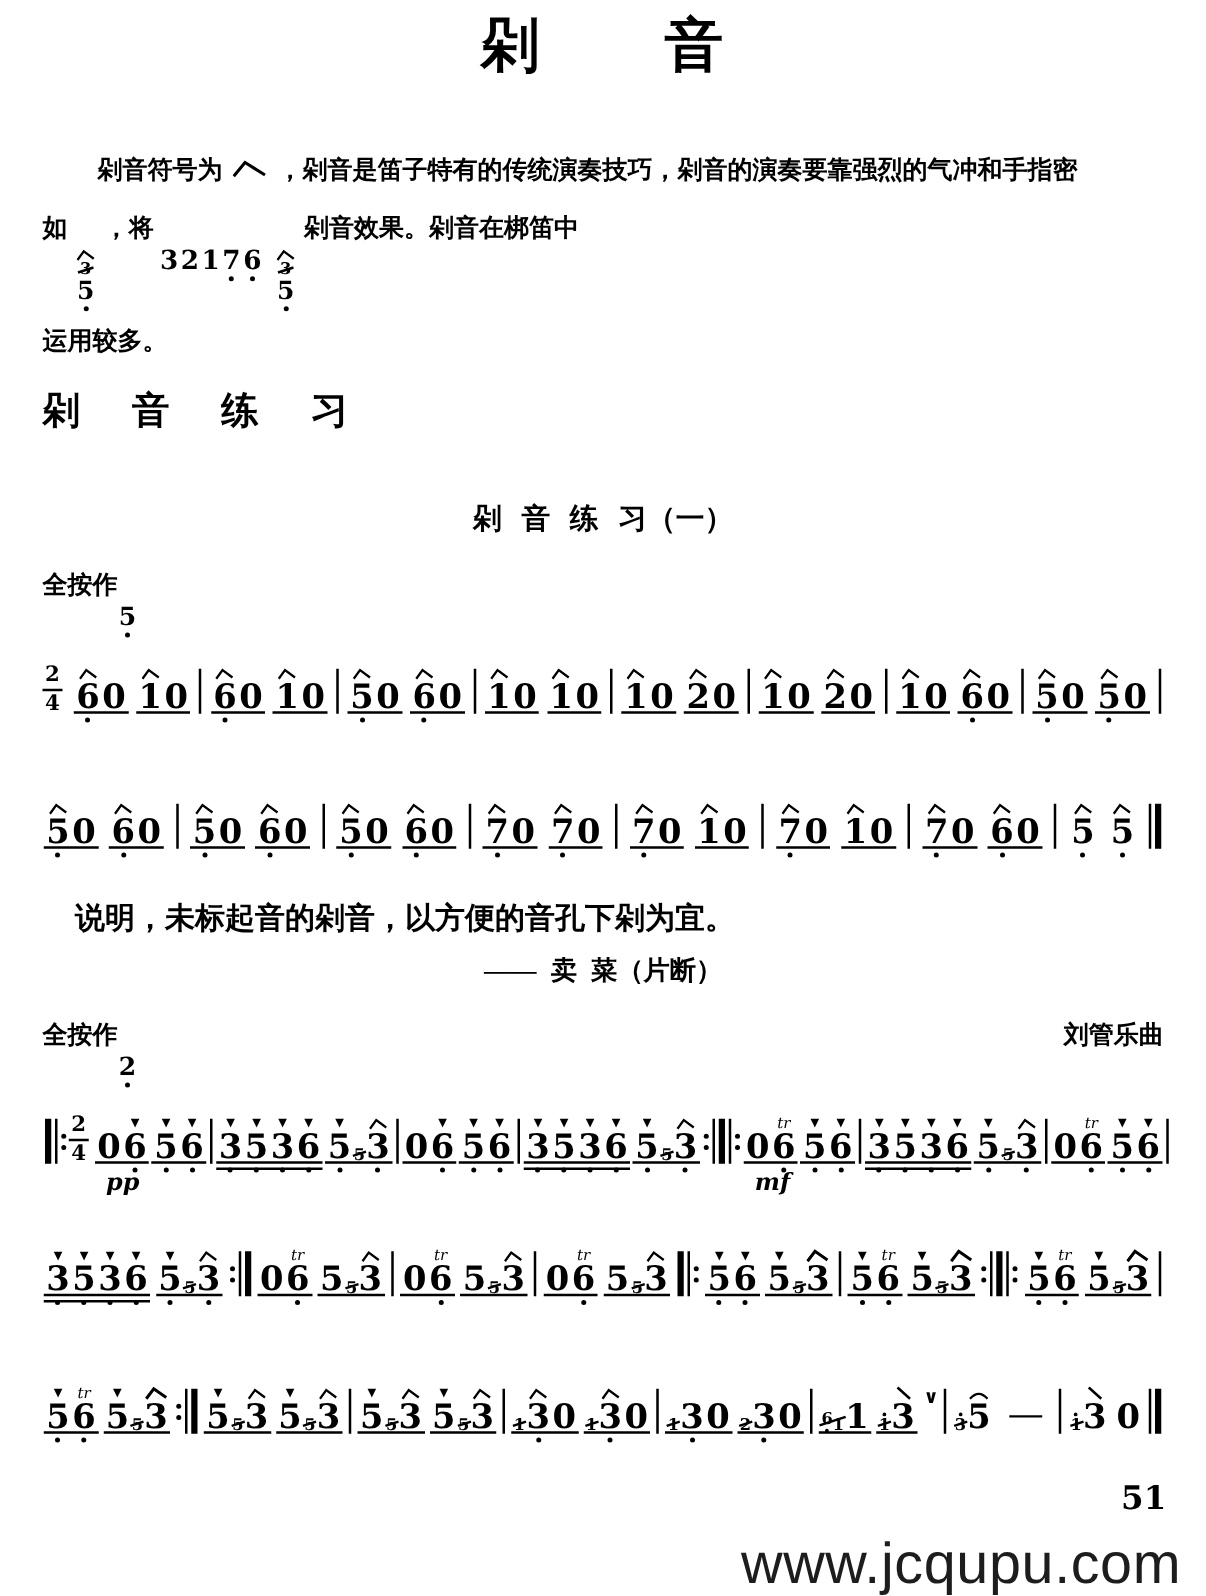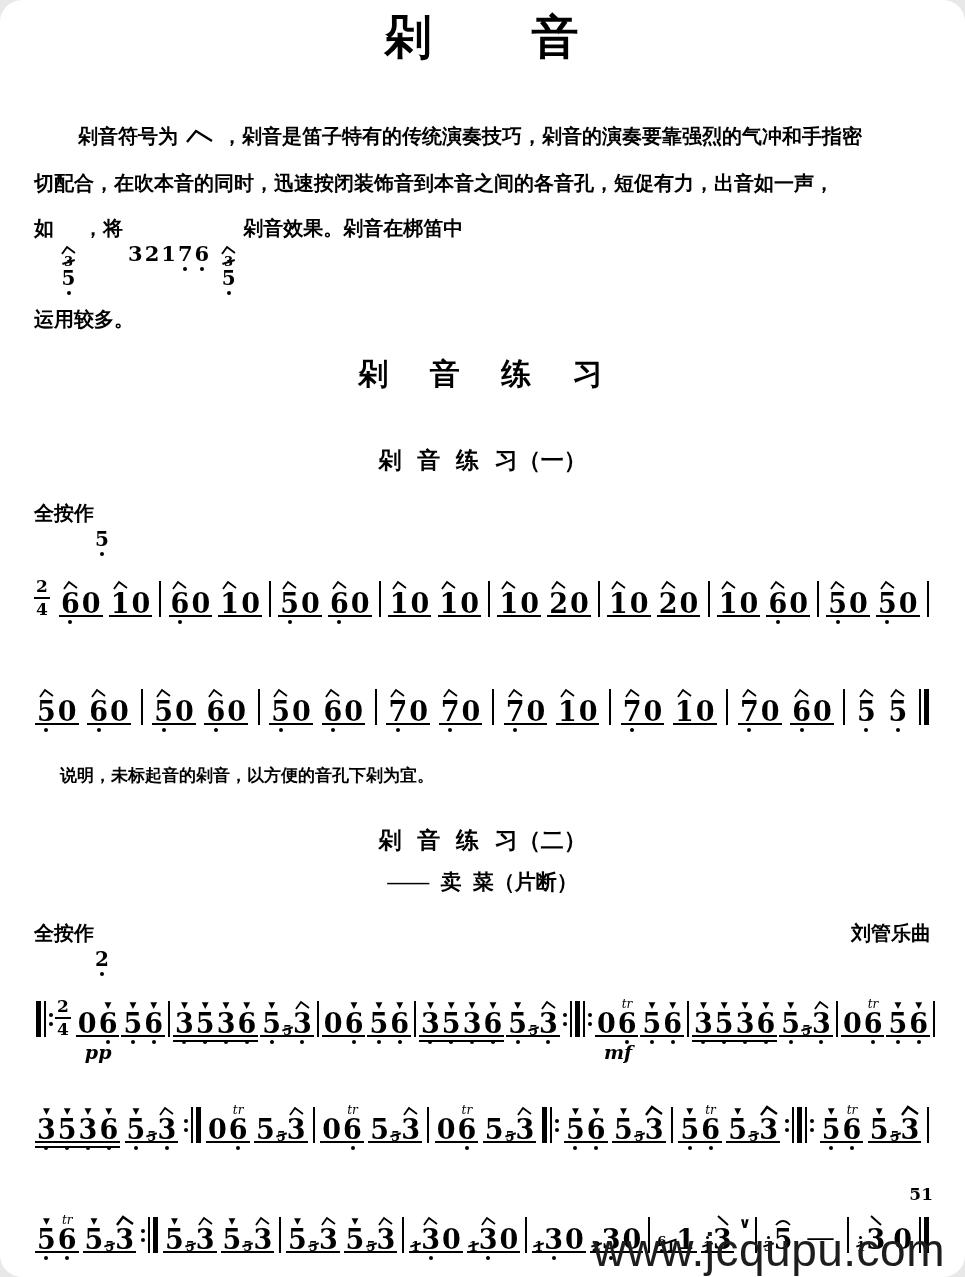--- a/index.html
+++ b/index.html
@@ -1,28 +1,28 @@
 <!DOCTYPE html>
 <html><head>
 <meta charset="utf-8">
 <style>
   html,body{margin:0;padding:0;background:#e8e8e8;}
   .page{width:965px;height:1277px;box-sizing:border-box;background:#ffffff;color:#000;
         position:relative;overflow:hidden;padding:8px 34px 0 34px;
-        font-family:"Liberation Serif",serif;border-radius:22px;}
+        font-family:"Liberation Serif",serif;}
   h1.title{margin:2px 0 0;text-align:center;font-size:47px;line-height:1.15;font-weight:bold;letter-spacing:2px;}
   .intro{margin-top:50px;font-size:20px;font-weight:bold;}
   .iline{line-height:45px;white-space:nowrap;}
   .iline.indent{padding-left:2.2em;}
-  h2.sect{margin:12px 0 0;text-align:center;font-size:30px;font-weight:bold;word-spacing:26px;letter-spacing:4px;}
+  h2.sect{margin:12px 0 0;text-align:left;font-size:30px;font-weight:bold;word-spacing:26px;letter-spacing:4px;}
   h3.sub{margin:50px 0 0;text-align:center;font-size:23px;font-weight:bold;word-spacing:10px;}
   h3.sub2{margin:38px 0 0;}
   .subtitle{margin-top:12px;text-align:center;font-size:21px;font-weight:bold;word-spacing:6px;}
   .keyrow{margin-top:24px;font-size:20px;font-weight:bold;display:flex;justify-content:space-between;align-items:baseline;}
-  .noteline{margin-top:30px;padding-left:26px;font-size:17px;font-weight:bold;}
+  .noteline{margin-top:30px;padding-left:26px;font-size:24px;font-weight:bold;}
   
   .mline{display:flex;align-items:flex-end;justify-content:space-between;margin-top:20px;height:52px;}
   .mline.gap1{margin-top:56px;} .mline.gap2{margin-top:16px;} .mline.gap3{margin-top:54px;} .mline.gap4{margin-top:58px;}
   .grp{display:inline-flex;align-items:flex-end;position:relative;padding:0 2px;}
   .grp.u1::before{content:"";position:absolute;left:1px;right:1px;bottom:9px;height:2px;background:#000;}
   .grp.u2::after{content:"";position:absolute;left:1px;right:1px;bottom:4px;height:2px;background:#000;}
   .dyn{position:absolute;left:10px;bottom:-17px;font-style:italic;font-weight:bold;font-size:19px;font-family:"DejaVu Serif",serif;}
   .note{display:inline-flex;align-items:flex-end;margin:0 1px;}
   .stack{display:inline-flex;flex-direction:column;align-items:center;}
   .mk{height:14px;display:flex;align-items:flex-end;justify-content:center;}
@@ -51,35 +51,34 @@
   
   .chopsym{display:inline-block;vertical-align:-2px;margin:0 8px;}
   .gnfig{display:inline-flex;flex-direction:column;align-items:center;vertical-align:-20px;margin:0 7px;}
   .gnfig .gtop{position:relative;font-size:13px;font-weight:bold;line-height:1;font-family:"DejaVu Serif",serif;}
   .gnfig .gtop::after{content:"";position:absolute;left:-2px;right:-2px;top:45%;height:1.5px;background:#000;transform:rotate(-18deg);}
   .gnfig .gmain{font-size:20px;font-weight:bold;line-height:1;font-family:"DejaVu Serif",serif;}
   .seq{display:inline-flex;align-items:flex-end;margin:0 4px;vertical-align:-8px;}
   .seq .dg{font-size:21px;}
   .seq .mk{height:0;}
   .kn .mk{height:0;} .kn .dg{font-size:20px;} 
-  .pagenum{position:absolute;top:1184px;right:32px;font-size:17px;font-weight:bold;font-family:"DejaVu Serif",serif;}
+  .pagenum{position:absolute;top:1184px;right:32px;font-size:26px;font-weight:bold;font-family:"DejaVu Serif",serif;}
   .watermark{position:absolute;bottom:0px;right:20px;font-size:46px;color:#1d1d1d;
              font-family:"Liberation Sans",sans-serif;letter-spacing:0.5px;}
 </style>
 </head>
 <body>
 
 <div class="page">
   <h1 class="title">剁　　音</h1>
 
   <div class="intro" id="intro">
       <div class="iline indent"><span>剁音符号为</span><span class="chopsym"><svg width="28" height="17" viewBox="0 0 28 17">
             <polyline points="1,14 10,3 26,13" fill="none" stroke="#000" stroke-width="2.4"></polyline>
           </svg></span><span>，剁音是笛子特有的传统演奏技巧，剁音的演奏要靠强烈的气冲和手指密</span></div>
-      <div class="iline"><span>切配合，在吹本音的同时，迅速按闭装饰音到本音之间的各音孔，短促有力，出音如一声，</span></div>
       <div class="iline"><span>如</span><span class="gnfig">
           <span class="mk">
             <svg width="15" height="10" viewBox="0 0 15 10">
               <polyline points="1,9 6,2 14,8" fill="none" stroke="#000" stroke-width="1.8"></polyline>
             </svg>
           </span>
           <span class="gtop">3</span>
           <span class="gmain">5</span>
           <span class="ld">
             <span class="odot"></span>
@@ -876,21 +875,20 @@
         </span>
       </span>
       <span class="bar">
         <span class="bn"></span>
         <span class="bt"></span>
       </span>
     </div>
 
   <div class="noteline">说明，未标起音的剁音，以方便的音孔下剁为宜。</div>
 
-  <h3 class="sub sub2">剁 音 练 习（二）</h3>
   <div class="subtitle">—— 卖 菜（片断）</div>
 
   <div class="keyrow">
     <span id="key2"><span><span>全按作</span><span class="note kn" style="vertical-align: -9px;">
             <span class="stack">
               <span class="mk"></span>
               <span class="dg">2</span>
               <span class="ld">
                 <span class="odot"></span>
               </span>

